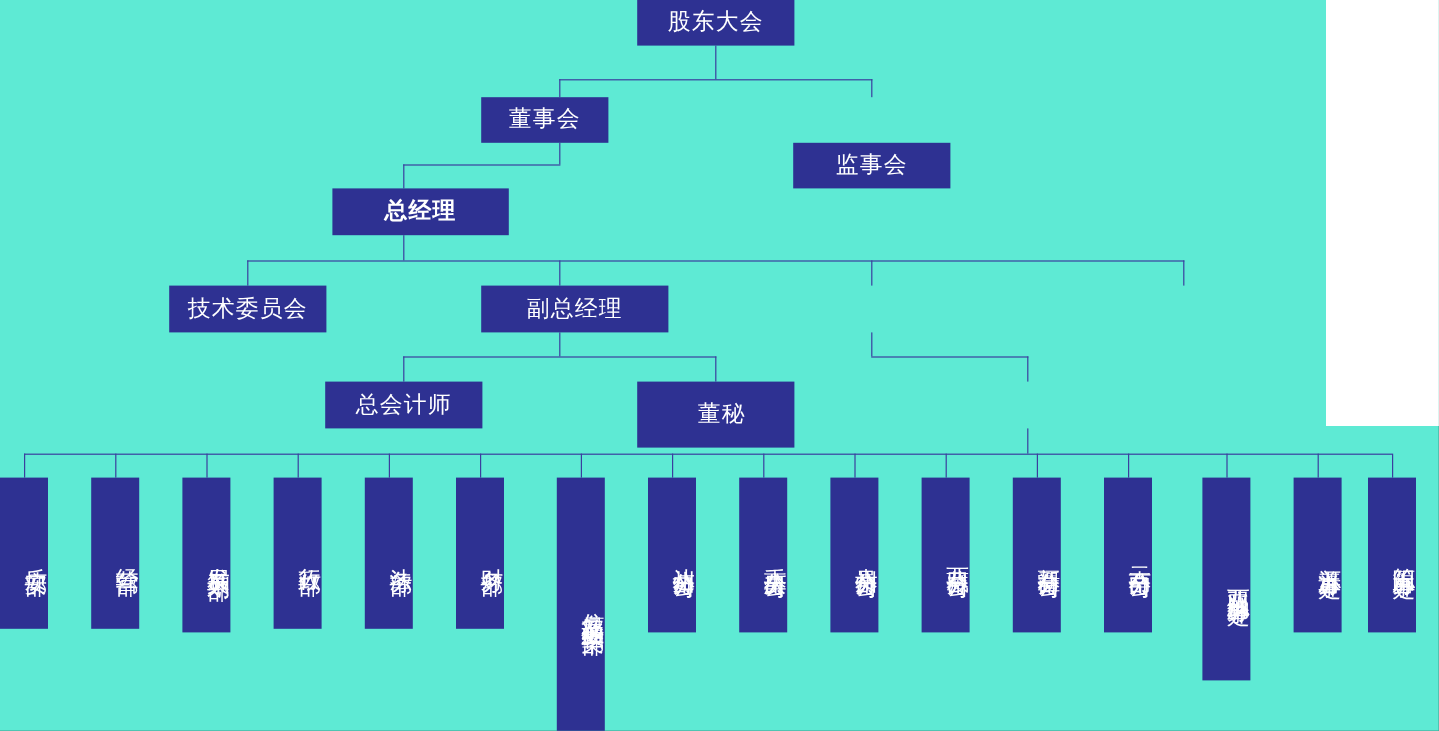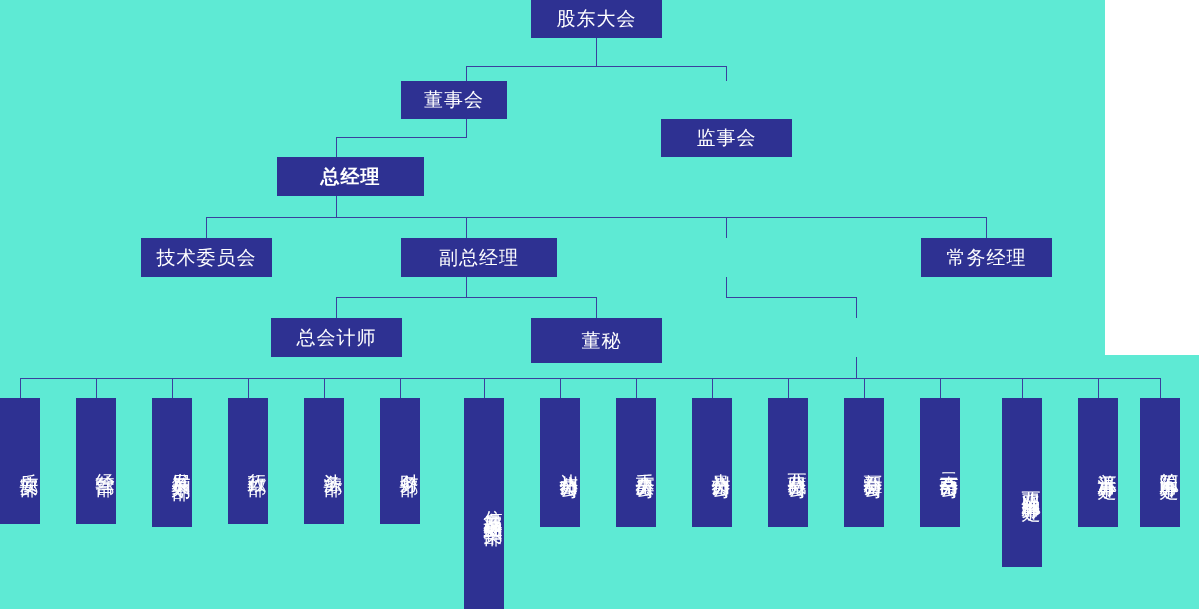--- a/index.html
+++ b/index.html
@@ -101,24 +101,23 @@
 
   <div class="node h" style="left:531px;top:0px;width:131px;height:38px;">股东大会</div>
 
   <div class="node h" style="left:401px;top:81px;width:106px;height:38px;">董事会</div>
   <div class="node h" style="left:661px;top:81px;width:131px;height:38px;margin-top:38px;">监事会</div>
 
   <div class="node h bold" style="left:277px;top:157px;width:147px;height:39px;">总经理</div>
 
   <div class="node h" style="left:141px;top:238px;width:131px;height:39px;">技术委员会</div>
   <div class="node h" style="left:401px;top:238px;width:156px;height:39px;">副总经理</div>
-  <div class="node h" style="left:921px;top:238px;width:131px;height:39px;">常务经理</div>
 
   <div class="node h" style="left:271px;top:318px;width:131px;height:39px;">总会计师</div>
-  <div class="node h" style="left:531px;top:318px;width:131px;height:45px;padding-left:16px;">董秘</div>
+  <div class="node h" style="left:531px;top:318px;width:131px;height:55px;padding-left:16px;">董秘</div>
 
   <div class="node v" style="left:0px;top:398px;width:40px;height:126px;">质安部</div>
   <div class="node v" style="left:76px;top:398px;width:40px;height:126px;">经营部</div>
   <div class="node v" style="left:152px;top:398px;width:40px;height:129px;">发展策划部</div>
   <div class="node v" style="left:228px;top:398px;width:40px;height:126px;">行政部</div>
   <div class="node v" style="left:304px;top:398px;width:40px;height:126px;">法务部</div>
   <div class="node v" style="left:380px;top:398px;width:40px;height:126px;">财务部</div>
   <div class="node v" style="left:464px;top:398px;width:40px;height:211px;">信息部及业绩档案部</div>
   <div class="node v" style="left:540px;top:398px;width:40px;height:129px;">达州分公司</div>
   <div class="node v" style="left:616px;top:398px;width:40px;height:129px;">重庆分公司</div>

